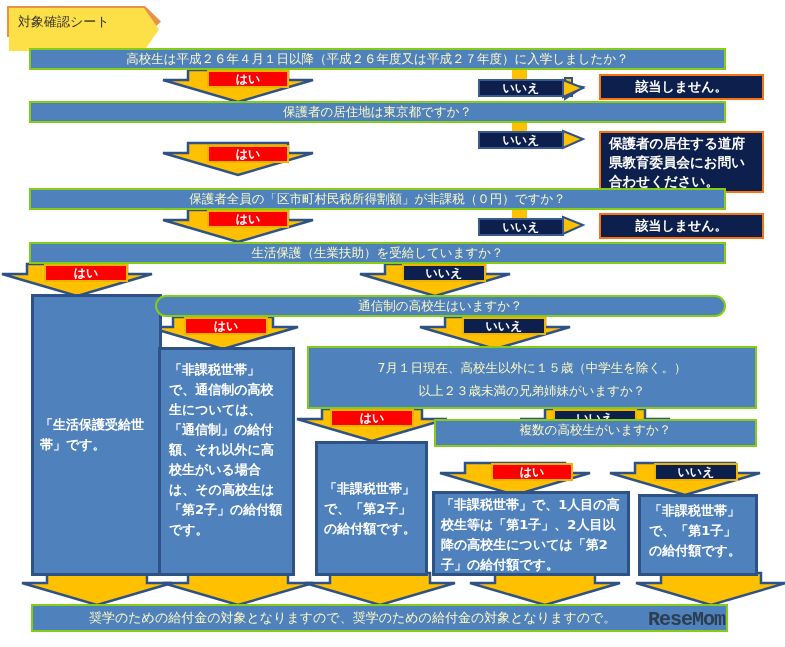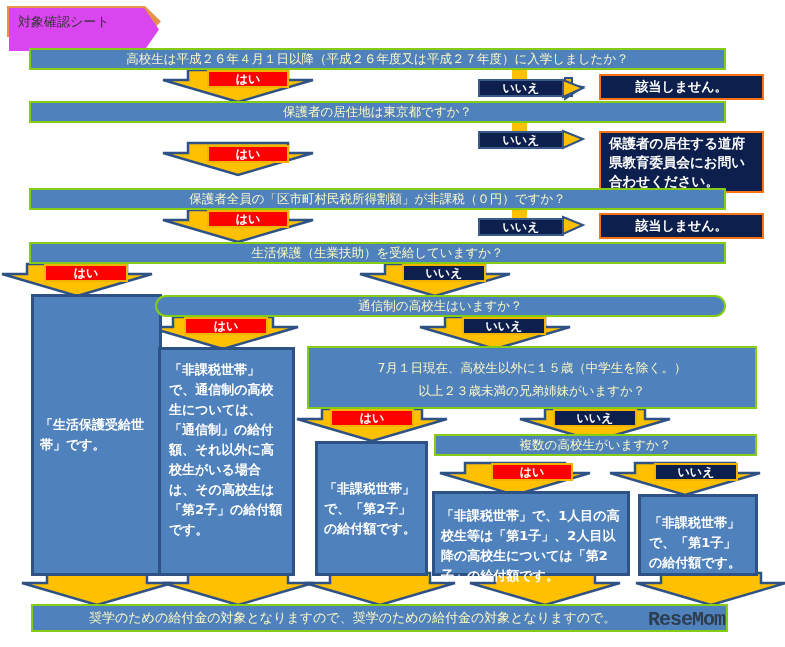--- a/index.html
+++ b/index.html
@@ -3,21 +3,21 @@
 <meta charset="utf-8">
 <style>
   * { box-sizing: border-box; margin: 0; padding: 0; }
   body {
     width: 785px; height: 647px; background: #ffffff; position: relative; overflow: hidden;
     font-family: "DejaVu Sans", "Liberation Sans", sans-serif;
   }
   .abs { position: absolute; }
   .title-tag {
     left: 9px; top: 8px; width: 150px; height: 43px;
-    background: #d946ef; color: #333;
+    background: #fde047; color: #333;
     font-size: 13px; line-height: 27px; padding-left: 9px;
     clip-path: polygon(0 0, 135px 0, 150px 50%, 135px 100%, 0 100%);
   }
   .title-tag-border {
     left: 7px; top: 6px; width: 154px; height: 31px; background: #e8914a;
     clip-path: polygon(0 0, 138px 0, 154px 50%, 138px 100%, 0 100%);
   }
   .bar {
     background: #4f81bd; border: 2px solid #84cc16; color: #fef9c3;
     font-size: 12.5px; text-align: center; white-space: nowrap; overflow: hidden;
@@ -135,23 +135,23 @@
 
 <div class="abs bar" style="left:307px;top:346px;width:450px;height:63px;padding-top:8px;line-height:23px;white-space:normal;">
   <div>7月１日現在、高校生以外に１５歳（中学生を除く。）</div>
   <div>以上２３歳未満の兄弟姉妹がいますか？</div>
 </div>
 <div class="lbl-yes" style="left:330px;top:409px;width:84px;height:18px;line-height:14px;">はい</div>
 <div class="lbl-no" style="left:553px;top:409px;width:84px;height:18px;line-height:14px;">いいえ</div>
 
 <div class="abs box" style="left:315px;top:441px;width:113px;height:135px;padding:0 6px;display:flex;align-items:center;line-height:20px;font-size:13px;">「非課税世帯」で、「第2子」の給付額です。</div>
 
-<div class="abs bar" style="left:434px;top:434px;width:323px;height:22px;line-height:18px;">複数の高校生がいますか？</div>
+<div class="abs bar" style="left:434px;top:419px;width:323px;height:28px;line-height:18px;">複数の高校生がいますか？</div>
 <div class="lbl-yes" style="left:491px;top:463px;width:82px;height:18px;line-height:14px;">はい</div>
 <div class="lbl-no" style="left:654px;top:463px;width:84px;height:18px;line-height:14px;">いいえ</div>
 
-<div class="abs box" style="left:432px;top:491px;width:198px;height:85px;padding:12px 6px;line-height:20px;font-size:13px;">「非課税世帯」で、1人目の高校生等は「第1子」、2人目以降の高校生については「第2子」の給付額です。</div>
+<div class="abs box" style="left:432px;top:491px;width:198px;height:85px;padding:1px 6px;line-height:20px;font-size:13px;">「非課税世帯」で、1人目の高校生等は「第1子」、2人目以降の高校生については「第2子」の給付額です。</div>
 
-<div class="abs box" style="left:638px;top:494px;width:120px;height:82px;padding:16px 8px;line-height:20px;font-size:13px;">「非課税世帯」で、「第1子」の給付額です。</div>
+<div class="abs box" style="left:638px;top:494px;width:120px;height:82px;padding:4px 8px;line-height:20px;font-size:13px;">「非課税世帯」で、「第1子」の給付額です。</div>
 
 <div class="abs bar" style="left:31px;top:604px;width:697px;height:28px;line-height:24px;font-size:13px;text-align:left;padding-left:56px;">奨学のための給付金の対象となりますので、奨学のための給付金の対象となりますので。</div>
 
 <div class="logo">ReseMom</div>
 
 </body></html>

